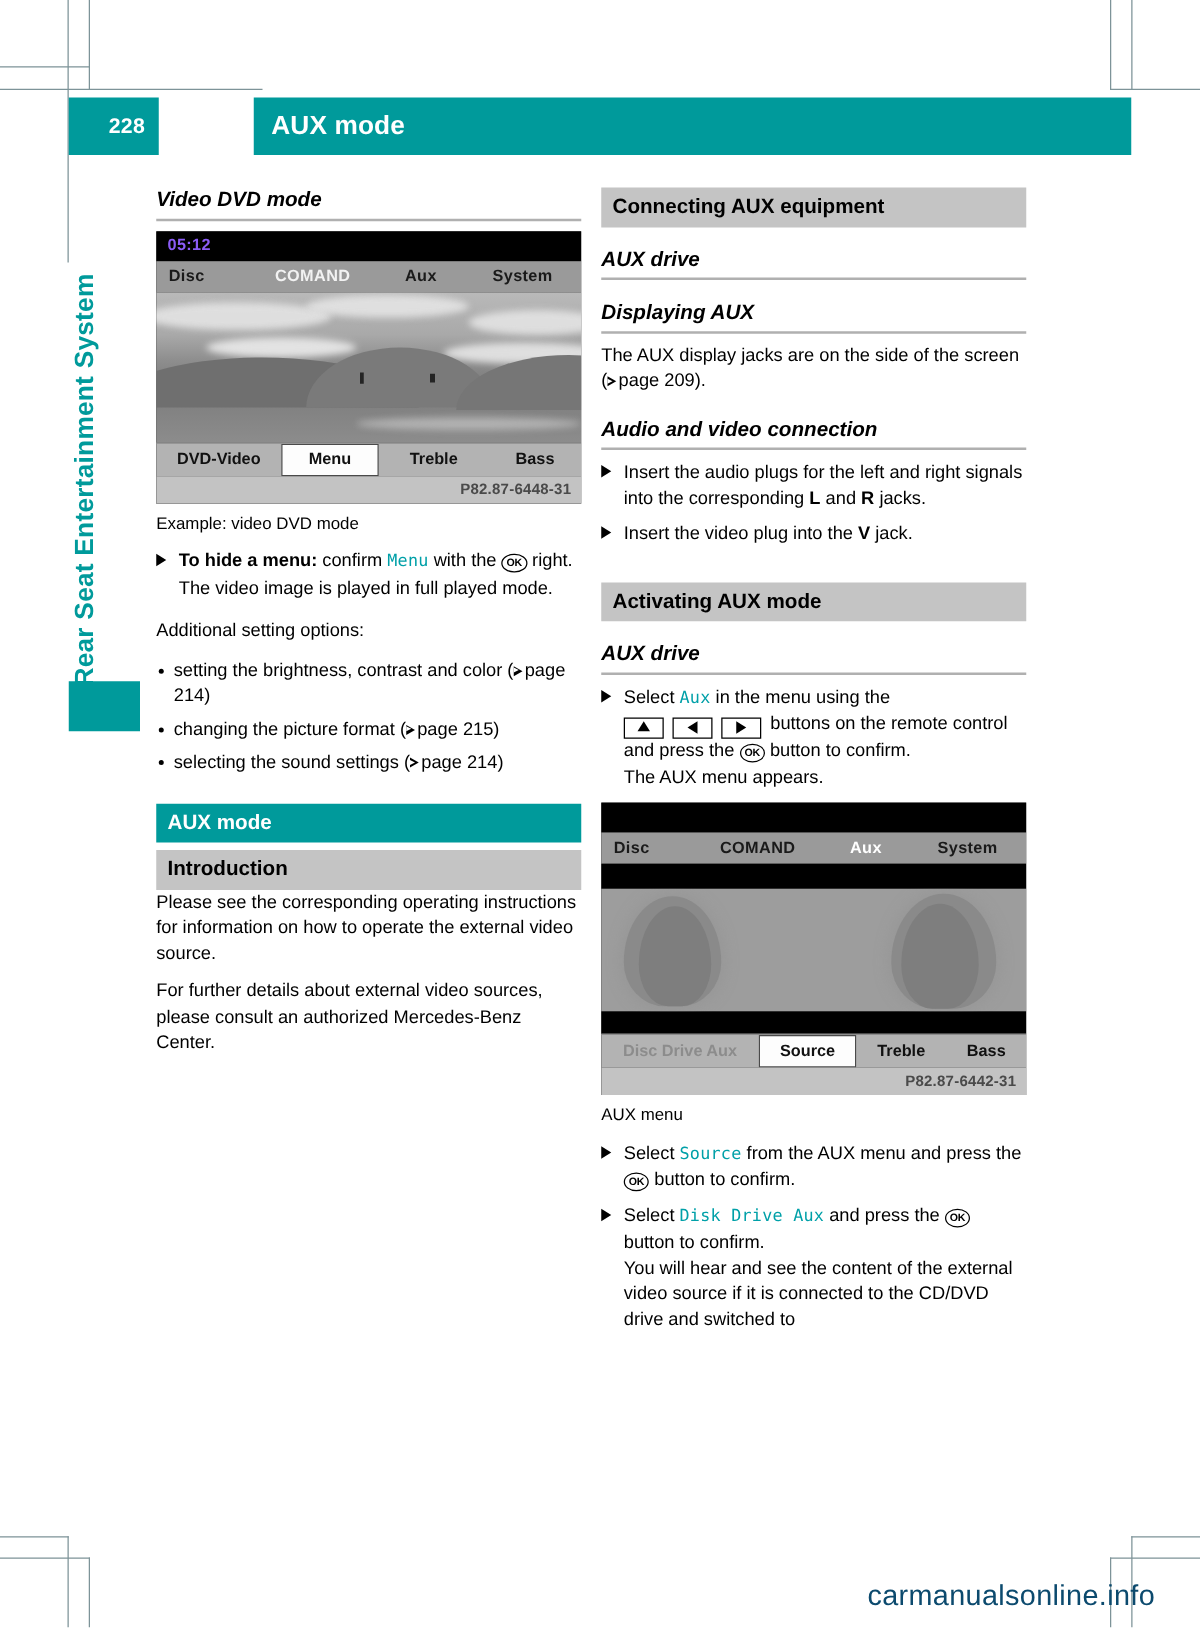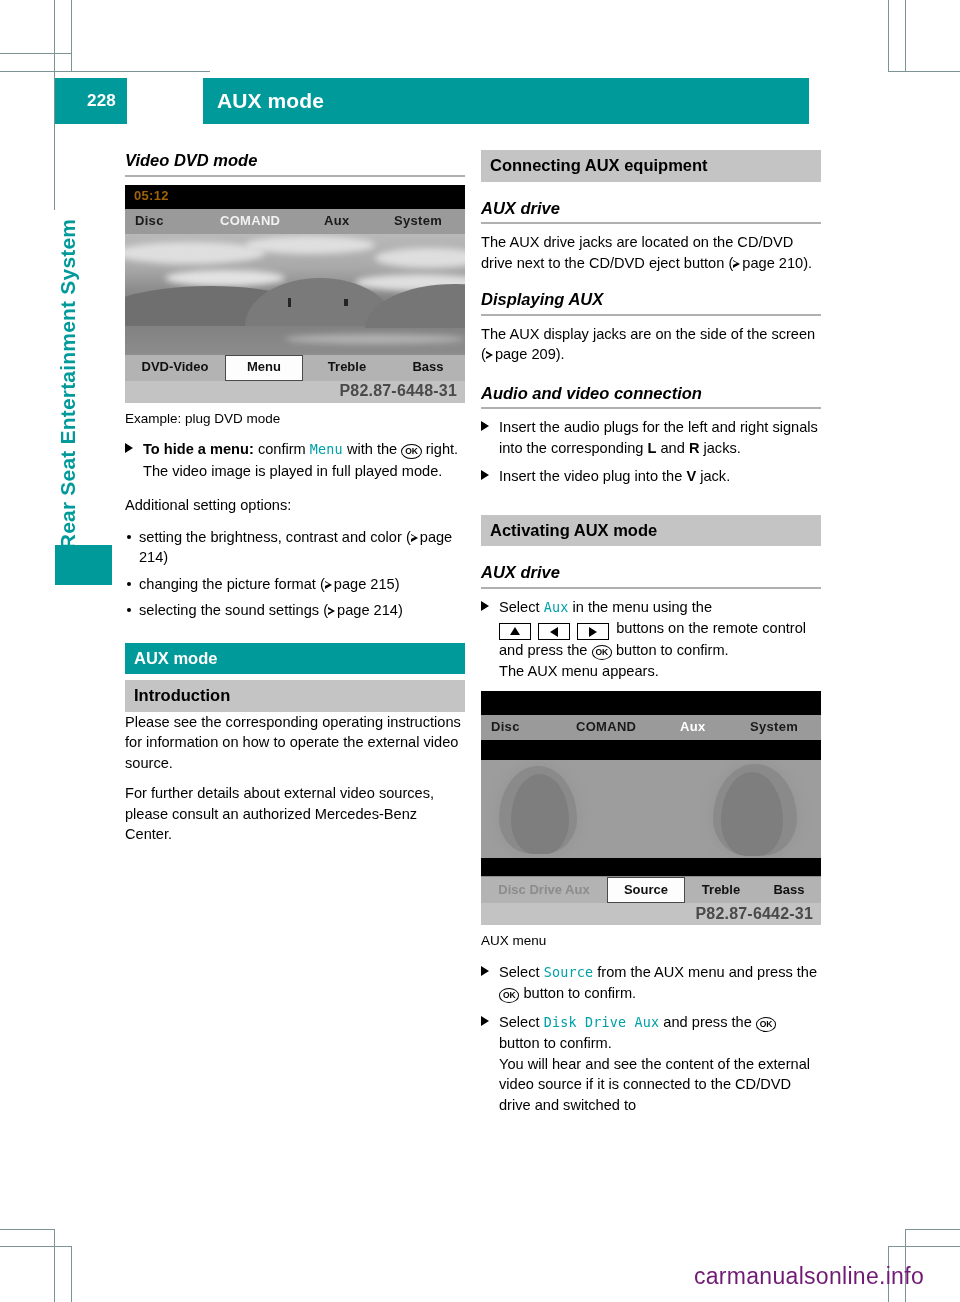--- a/index.html
+++ b/index.html
@@ -18,21 +18,21 @@
 
   
   .cropmark { position: absolute; background: #7d9398; }
   .cm-v { width: 1px; }
   .cm-h { height: 1px; }
 
   
   .header {
     position: absolute;
     left: 55px; top: 78px;
-    width: 754px; height: 46px;
+    width: 850px; height: 46px;
     display: flex; align-items: flex-end; gap: 36px;
   }
   .header-pagenum {
     width: 72px;
     background: #009a9b;
     height: 46px;
     display: flex; align-items: center; justify-content: flex-end;
     box-sizing: border-box;
     padding-right: 11px;
     color: #ffffff;
@@ -217,21 +217,21 @@
     width: 340px;
     background: #2b2b2b;
     position: relative;
     font-family: "Liberation Sans", sans-serif;
     overflow: hidden;
   }
   .scr-timebar {
     height: 24px; background: #000000;
     display: flex; align-items: center;
     padding-left: 9px;
-    color: #a16207;
+    color: #8b5cf6;
     font-size: 13px; font-weight: bold;
     letter-spacing: .3px;
   }
   .scr-menubar {
     height: 25px;
     background: #9a9a9a;
     display: flex; align-items: center;
     color: #1a1a1a;
     font-size: 13px; font-weight: bold;
     letter-spacing: .3px;
@@ -275,21 +275,21 @@
     display: flex; align-items: center; justify-content: center;
     box-sizing: border-box;
     text-align: right;
   }
   .sk-sel { background: #fdfdfd; border: 1.5px solid #4a4a4a; }
   .scr-footer {
     height: 22px; background: #c3c3c3;
     display: flex; align-items: center; justify-content: flex-end;
     padding-right: 8px;
     color: #4a4a4a;
-    font-size: 16px; font-weight: bold;
+    font-size: 12px; font-weight: bold;
     letter-spacing: .2px;
   }
 
   
   .scr-blackbar { background: #000; }
   .scr-aux-video {
     height: 98px;
     background: #9d9d9d;
     position: relative; overflow: hidden;
   }
@@ -302,21 +302,21 @@
   .headrest-in {
     position: absolute;
     background: #7e7e7e;
     border-radius: 50% 50% 40% 40% / 58% 58% 42% 42%;
   }
 
   
   .watermark {
     position: absolute;
     right: 36px; bottom: 12px;
-    color: #701a75;
+    color: #0c4a6e;
     font-size: 23px;
     letter-spacing: .3px;
   }
 </style>
 </head>
 <body>
 
 <div class="cropmark cm-v" style="left:54px; top:0; height:210px;"></div>
 <div class="cropmark cm-v" style="left:71px; top:0; height:72px;"></div>
 <div class="cropmark cm-h" style="left:0; top:53px; width:72px;"></div>
@@ -373,21 +373,21 @@
         <div class="cloud" style="left:160px; top:100px; width:180px; height:10px; opacity:.45;"></div>
       </div>
       <div class="scr-soft">
         <div class="sk" style="width:100px;">DVD-Video</div>
         <div class="sk sk-sel" style="width:78px;">Menu</div>
         <div class="sk" style="width:88px;">Treble</div>
         <div class="sk" style="width:74px;">Bass</div>
       </div>
       <div class="scr-footer">P82.87-6448-31</div>
     </div>
-    <div class="figure-caption">Example: plug DVD mode</div>
+    <div class="figure-caption">Example: video DVD mode</div>
   </div>
 
   <div class="step">
     <span class="marker"></span>
     <b>To hide a menu:</b>
     <span>confirm</span>
     <span class="ui-mono">Menu</span>
     <span>with the</span>
     <span class="ok-btn">OK</span>
     <span>right.</span>
@@ -420,24 +420,20 @@
   <p>Please see the corresponding operating instructions for information on how to operate the external video source.</p>
   <p>For further details about external video sources, please consult an authorized Mercedes-Benz Center.</p>
 </div>
 
 <div class="col col-right">
 
   <div class="band-grey">Connecting AUX equipment</div>
 
   <h2 class="h-black" style="margin-top:16px;">AUX drive</h2>
   <div class="rule"></div>
-  <p>
-    <span>The AUX drive jacks are located on the CD/DVD drive next to the CD/DVD eject button</span>
-    (<span class="page-ref-arrow hollow"></span><span>page 210</span>).
-  </p>
 
   <h2 class="h-black" style="margin-top:16px;">Displaying AUX</h2>
   <div class="rule"></div>
   <p>
     <span>The AUX display jacks are on the side of the screen</span>
     (<span class="page-ref-arrow hollow"></span><span>page 209</span>).
   </p>
 
   <h2 class="h-black" style="margin-top:18px;">Audio and video connection</h2>
   <div class="rule"></div>

